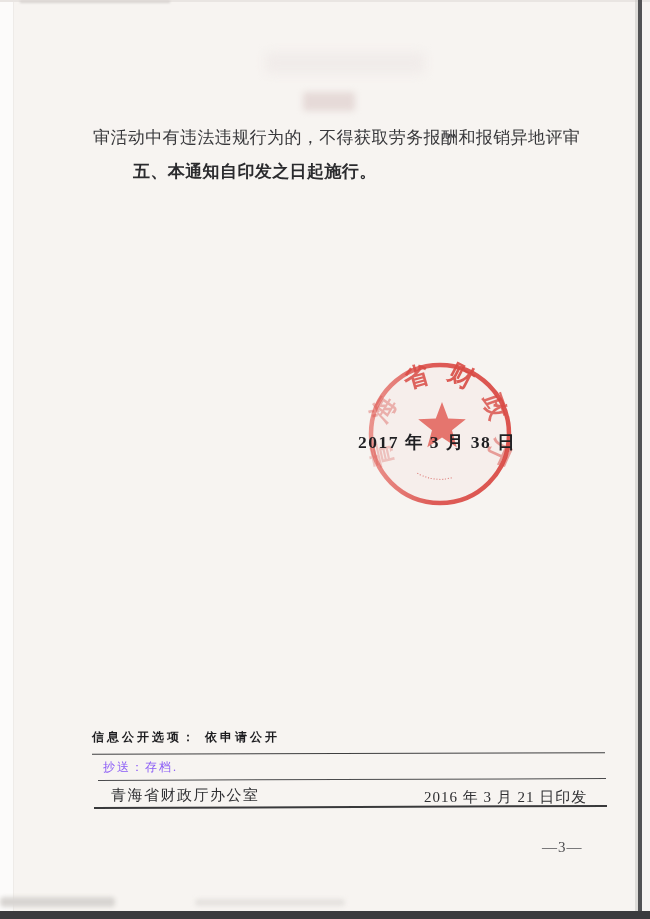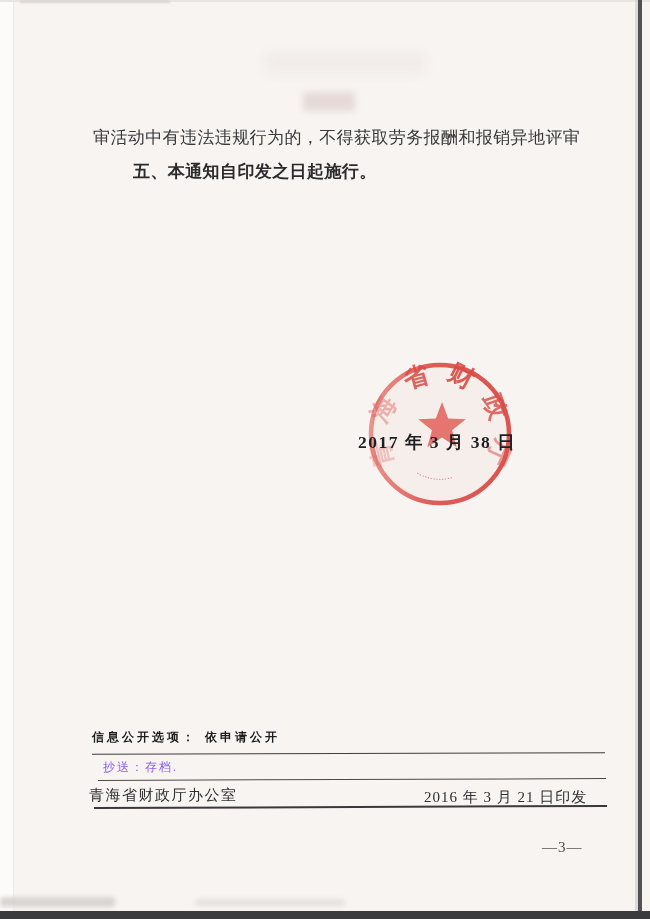--- a/index.html
+++ b/index.html
@@ -34,21 +34,21 @@
   .op-a { fill-opacity:.28; } .op-b { fill-opacity:.38; } .op-c { fill-opacity:.85; }
   .op-d { fill-opacity:.9; }  .op-e { fill-opacity:.8; }  .op-f { fill-opacity:.5; }
   .code-text { font-size:5px; letter-spacing:1.2px; fill:#d4534f; fill-opacity:.75; }
 
   
   .footer-disclosure { position:absolute; left:92px; top:729px; font-size:12px; font-weight:bold; letter-spacing:3px; color:#1d1d20; white-space:nowrap; }
   .footer-disclosure .gap { display:inline-block; width:8px; }
   .f-line1 { position:absolute; left:92px; top:753px; width:513px; height:0; border-bottom:1.6px solid #3f3f40; transform:rotate(-0.15deg); }
   .footer-cc { position:absolute; left:103px; top:759px; font-size:12px; letter-spacing:2px; color:#8b5cf6; white-space:nowrap; }
   .f-line2 { position:absolute; left:98px; top:779px; width:508px; height:0; border-bottom:1.6px solid #4a4a4c; transform:rotate(-0.2deg); }
-  .footer-issuer { position:absolute; left:89px; top:786px; font-size:15px; letter-spacing:1.5px; color:#2f2f32; white-space:nowrap; }
+  .footer-issuer { position:absolute; left:111px; top:786px; font-size:15px; letter-spacing:1.5px; color:#2f2f32; white-space:nowrap; }
   .footer-printdate { position:absolute; left:424px; top:788px; font-size:15px; letter-spacing:1px; color:#2f2f32; white-space:nowrap; }
   .f-line3 { position:absolute; left:94px; top:806px; width:513px; height:0; border-bottom:2.6px solid #39393b; transform:rotate(-0.25deg); }
   .page-number { position:absolute; left:542px; top:839px; font-size:15px; letter-spacing:1px; color:#4f4f52; white-space:nowrap; }
 </style>
 </head>
 <body>
 
 <div class="page">
 
   <div class="edge-left"></div>

